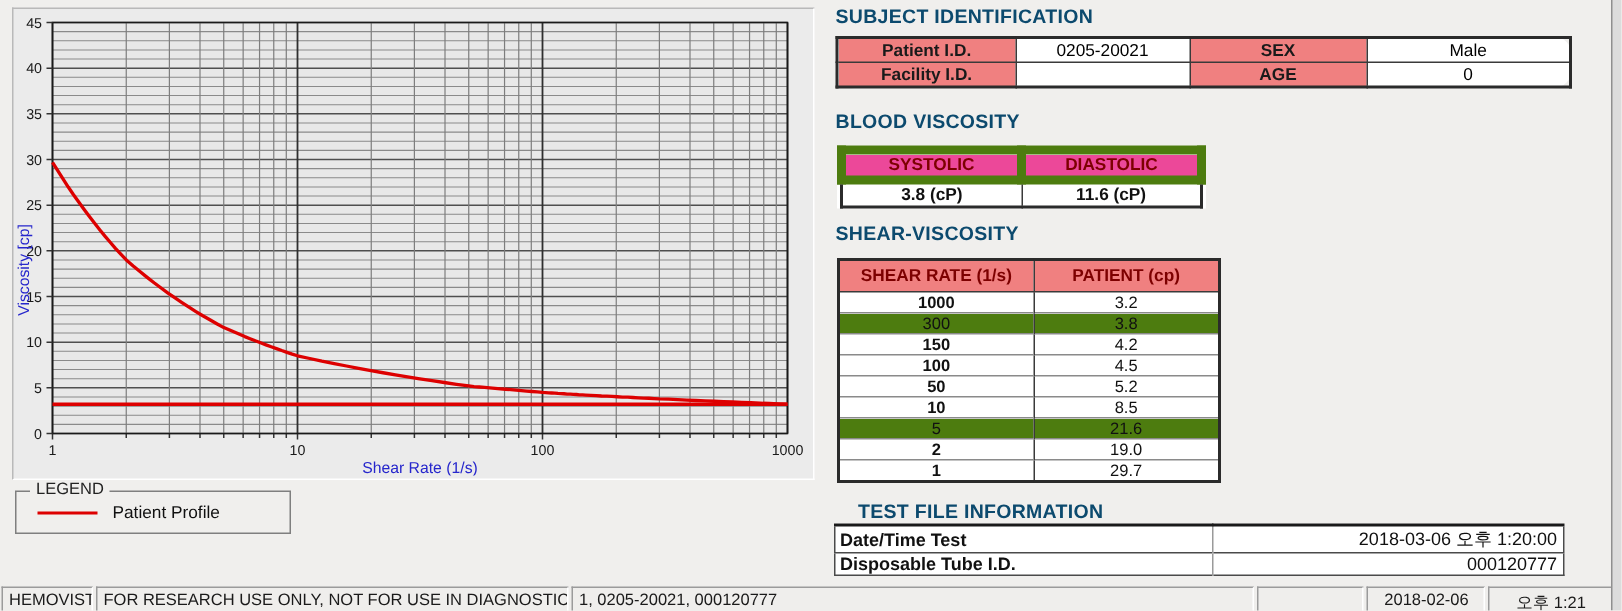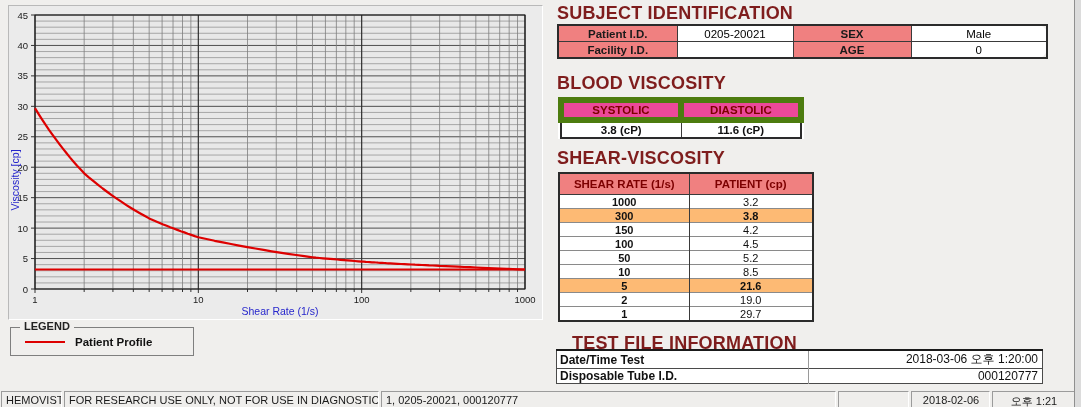--- a/index.html
+++ b/index.html
@@ -13,32 +13,32 @@
   .chart-panel{
     position:absolute;left:8px;top:5px;width:533px;height:313px;
     background:#ebebeb;
     border-top:1px solid #b9b9b9;border-left:1px solid #b9b9b9;
     border-right:1px solid #ffffff;border-bottom:1px solid #ffffff;
   }
   .chart-panel svg{display:block;}
   
   .legend-box{
     position:absolute;left:10px;top:327px;width:182px;height:27px;
-    border:1px solid #7f7f7f;background:#f0efed;font-weight:bold;
+    border:1px solid #7f7f7f;background:#f0efed;
   }
   .legend-box .legend-caption{
     position:absolute;top:-8px;left:9px;background:#f0efed;
     padding:0 4px;font-size:11px;color:#222;
   }
   .legend-entry{position:absolute;left:14px;top:8px;display:flex;align-items:center;}
   .legend-line{width:40px;height:0;border-top:2px solid #dd0000;margin-right:10px;}
   .legend-label{font-size:11.5px;color:#111;}
   
   .section-title{
-    position:absolute;font-size:18px;font-weight:bold;color:#7f1d1d;
+    position:absolute;font-size:13px;font-weight:bold;color:#0c4a6e;
     letter-spacing:.2px;white-space:nowrap;
   }
   table{border-collapse:collapse;table-layout:fixed;}
   .data-table{position:absolute;background:#fff;border:2px solid #2b2b2b;}
   .data-table td,.data-table th{
     font-size:11.5px;padding:0 2px;text-align:center;overflow:hidden;
     white-space:nowrap;height:15px;
   }
   
   .subject-table{left:557px;top:24px;width:489px;border-radius:13px;}
@@ -51,21 +51,21 @@
   
   .shear-table{left:558px;top:172px;width:254px;}
   .shear-table th{
     background:#f08080;color:#7d0000;border:1px solid #3a3a3a;height:20px;font-size:11.5px;
   }
   .shear-table td{
     border-left:1px solid #3a3a3a;border-right:1px solid #3a3a3a;
     border-top:1px solid #8a8a8a;height:13px;font-size:11px;color:#111;
   }
   .shear-table td.rate{font-weight:bold;}
-  .shear-table tr.hl td{background:#fdba74;font-weight:bold;}
+  .shear-table tr.hl td{background:#4d7c0f;font-weight:normal;}
   
   .test-table{left:556px;top:349px;width:486px;border:1px solid #4a4a4a;border-top:2px solid #1a1a1a;}
   .test-table td{border-top:1px solid #4a4a4a;height:14px;font-size:12px;}
   .test-table td.lbl{font-weight:bold;text-align:left;padding-left:3px;color:#111;
       border-right:1px solid #9a9a9a;}
   .test-table td.val{text-align:right;padding-right:4px;color:#111;}
   
   .statusbar{position:absolute;left:0;top:390px;width:1081px;height:17px;background:#efeeec;}
   .seg{
     position:absolute;top:1px;height:18px;box-sizing:border-box;

